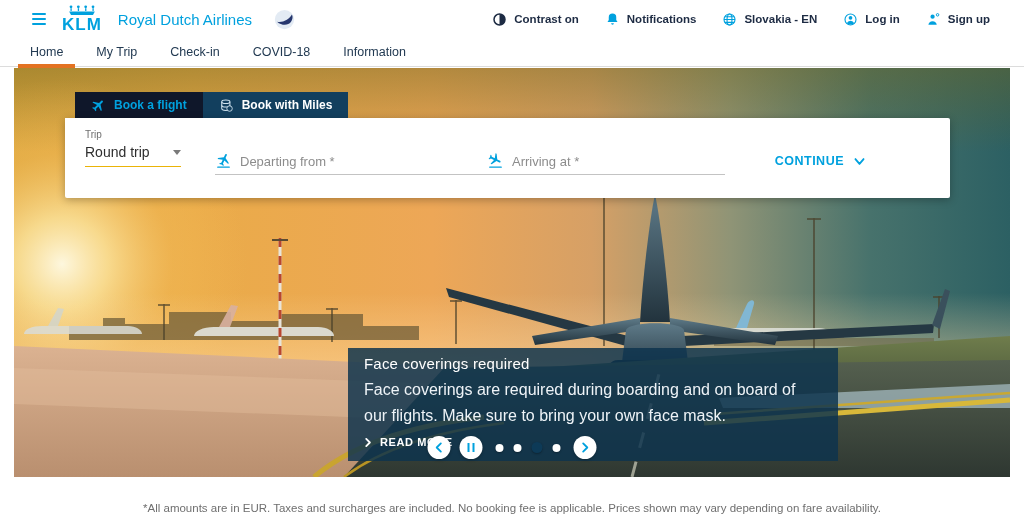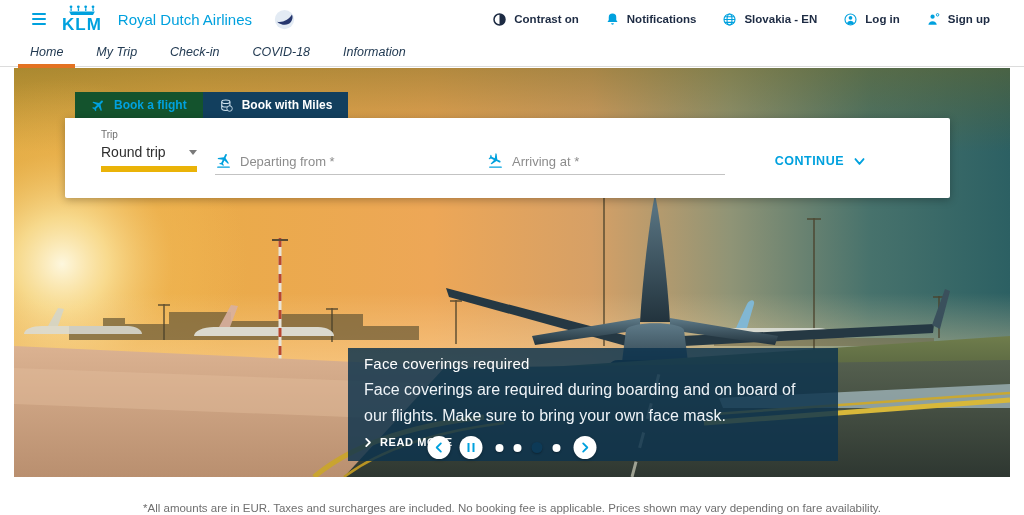--- a/index.html
+++ b/index.html
@@ -26,21 +26,21 @@
   .skyteam { width:21px; height:21px; margin-left:8px; }
 
   .header-right { display:flex; align-items:center; gap:26px; }
   .header-action { display:flex; align-items:center; gap:7px; cursor:pointer;justify-content:space-between; }
   .header-action svg { width:15px; height:15px; }
   .header-action .lbl { font-size:11.5px; font-weight:600; color:#1d2b43; }
 
   
   .main-nav {
     height:29px; display:flex; align-items:center; padding:0 0 0 30px;
-    border-bottom:1px solid #dcdcdc; background:#fff;font-style:italic;
+    border-bottom:1px solid #dcdcdc; background:#fff;
   }
   .nav-item {
     font-size:12.5px; color:#223a52; margin-right:33px; cursor:pointer;
     height:29px; display:flex; align-items:center; position:relative;
   }
   .nav-item.active::after {
     content:""; position:absolute; left:-12px; right:-12px; bottom:-1px; height:4px;
     background:var(--klm-orange,#e37222);
   }
 
@@ -49,31 +49,31 @@
   .scene { position:absolute; inset:0; width:100%; height:100%; display:block; }
 
   
   .booking { position:absolute; left:51px; top:24px; width:885px; }
   .tabs { display:flex; align-items:flex-end; height:26px; margin-left:10px; }
   .tab {
     display:flex; align-items:center; gap:8px; padding:0 16px; height:26px;
     font-size:12px; font-weight:bold; cursor:pointer;
   }
   .tab svg { width:15px; height:15px; }
-  .tab.active { background:#14532d; color:var(--klm-blue,#00a1de); }
+  .tab.active { background:#0f172a; color:var(--klm-blue,#00a1de); }
   .tab.dark { background:var(--klm-dark-blue,#123f5e); color:#fff; }
   .booking-card {
     position:relative; background:#fff; height:80px; border-radius:0 2px 2px 2px;
     box-shadow:0 2px 8px rgba(0,0,0,0.28);
   }
-  .trip-field { position:absolute; left:36px; top:11px; width:96px; }
+  .trip-field { position:absolute; left:20px; top:11px; width:96px; }
   .trip-label { font-size:10px; color:#6f6f6f; display:block; margin-bottom:4px; }
   .trip-select {
     display:flex; align-items:center; justify-content:space-between; cursor:pointer;
-    border-bottom:6px solid #eab308; padding-bottom:6px;
+    border-bottom:1px solid #eab308; padding-bottom:6px;
   }
   .trip-select .val { font-size:14px; color:#2e2e2e; }
   .caret { width:0; height:0; border-left:4px solid transparent; border-right:4px solid transparent; border-top:5px solid #7a7a7a; }
   .input-field { position:absolute; display:flex; align-items:flex-end; gap:8px; border-bottom:1px solid #c3c3c3; padding-bottom:5px; }
   .input-field.dep { left:150px; top:34px; width:272px; }
   .input-field.arr { left:422px; top:34px; width:238px; }
   .input-field svg { width:17px; height:17px; flex:none; }
   .input-field input {
     border:none; outline:none; width:100%; font-size:13px; color:#2e2e2e;
     font-family:"Liberation Sans","DejaVu Sans",sans-serif; background:transparent;

